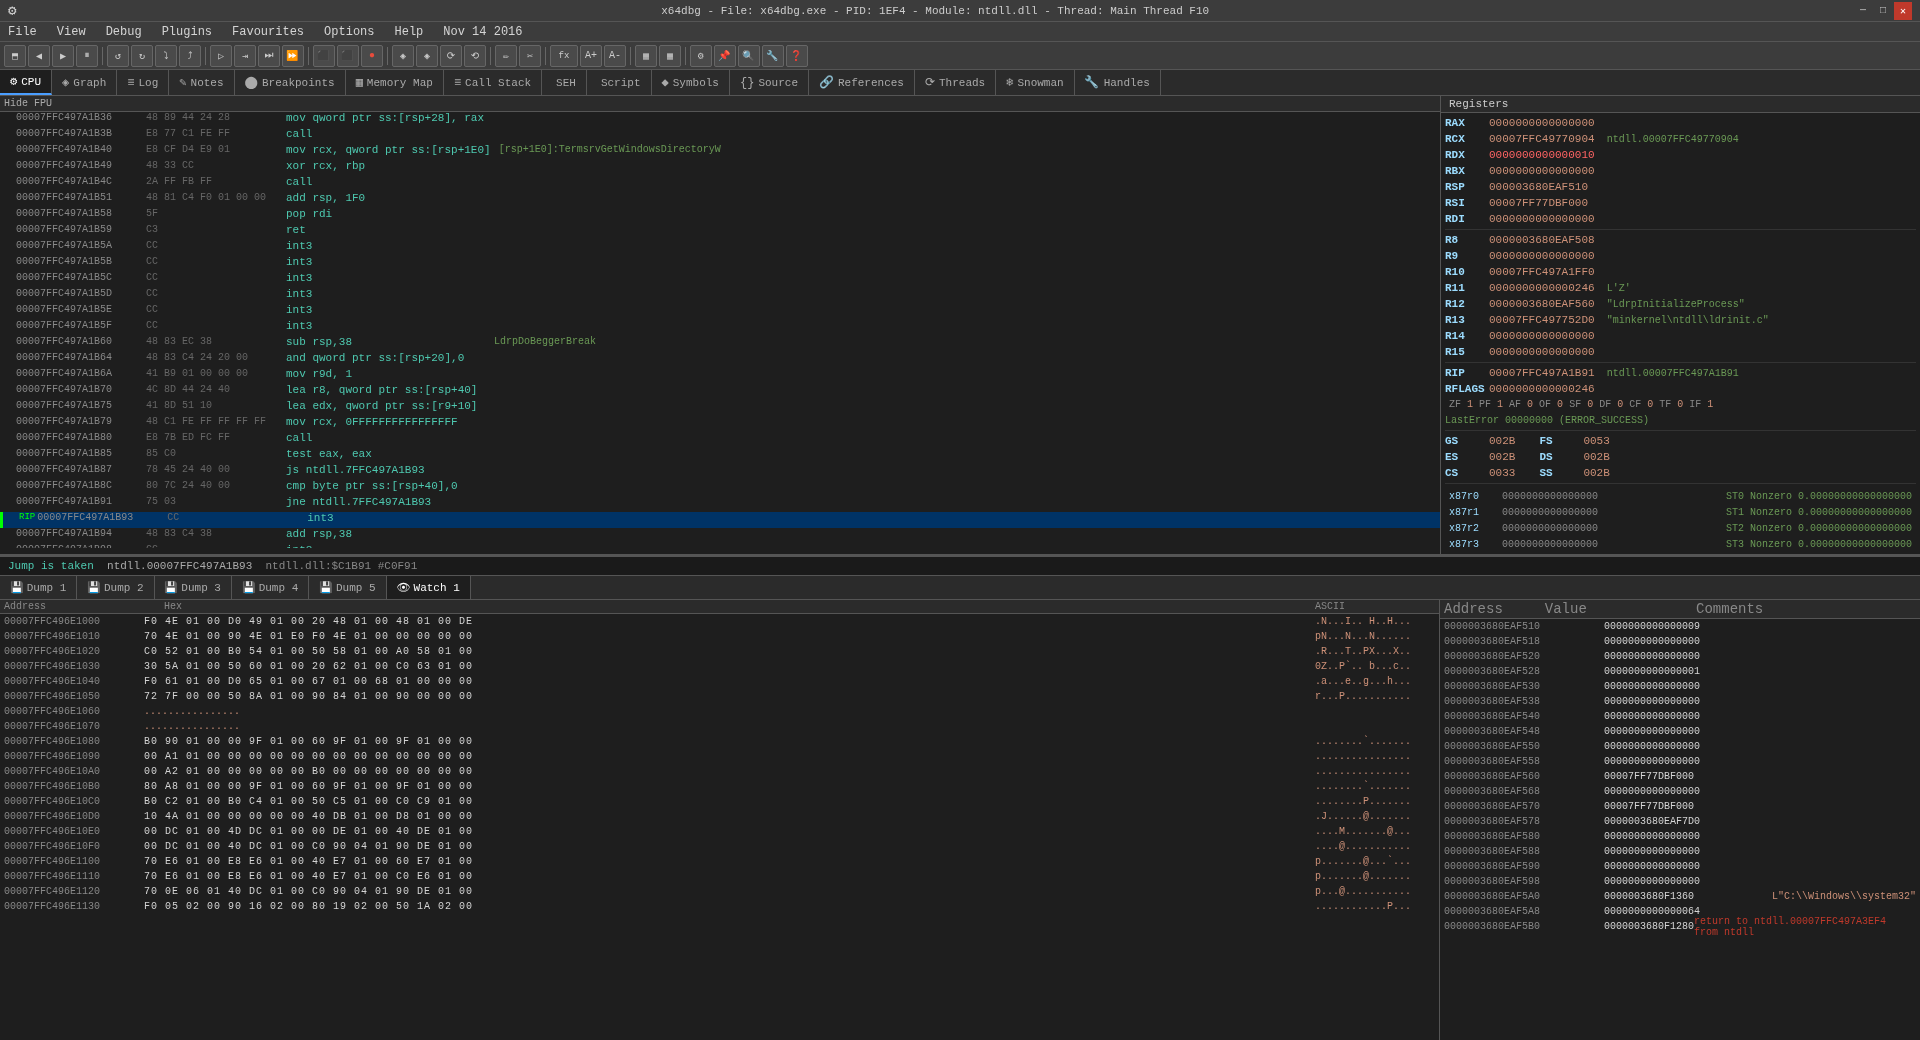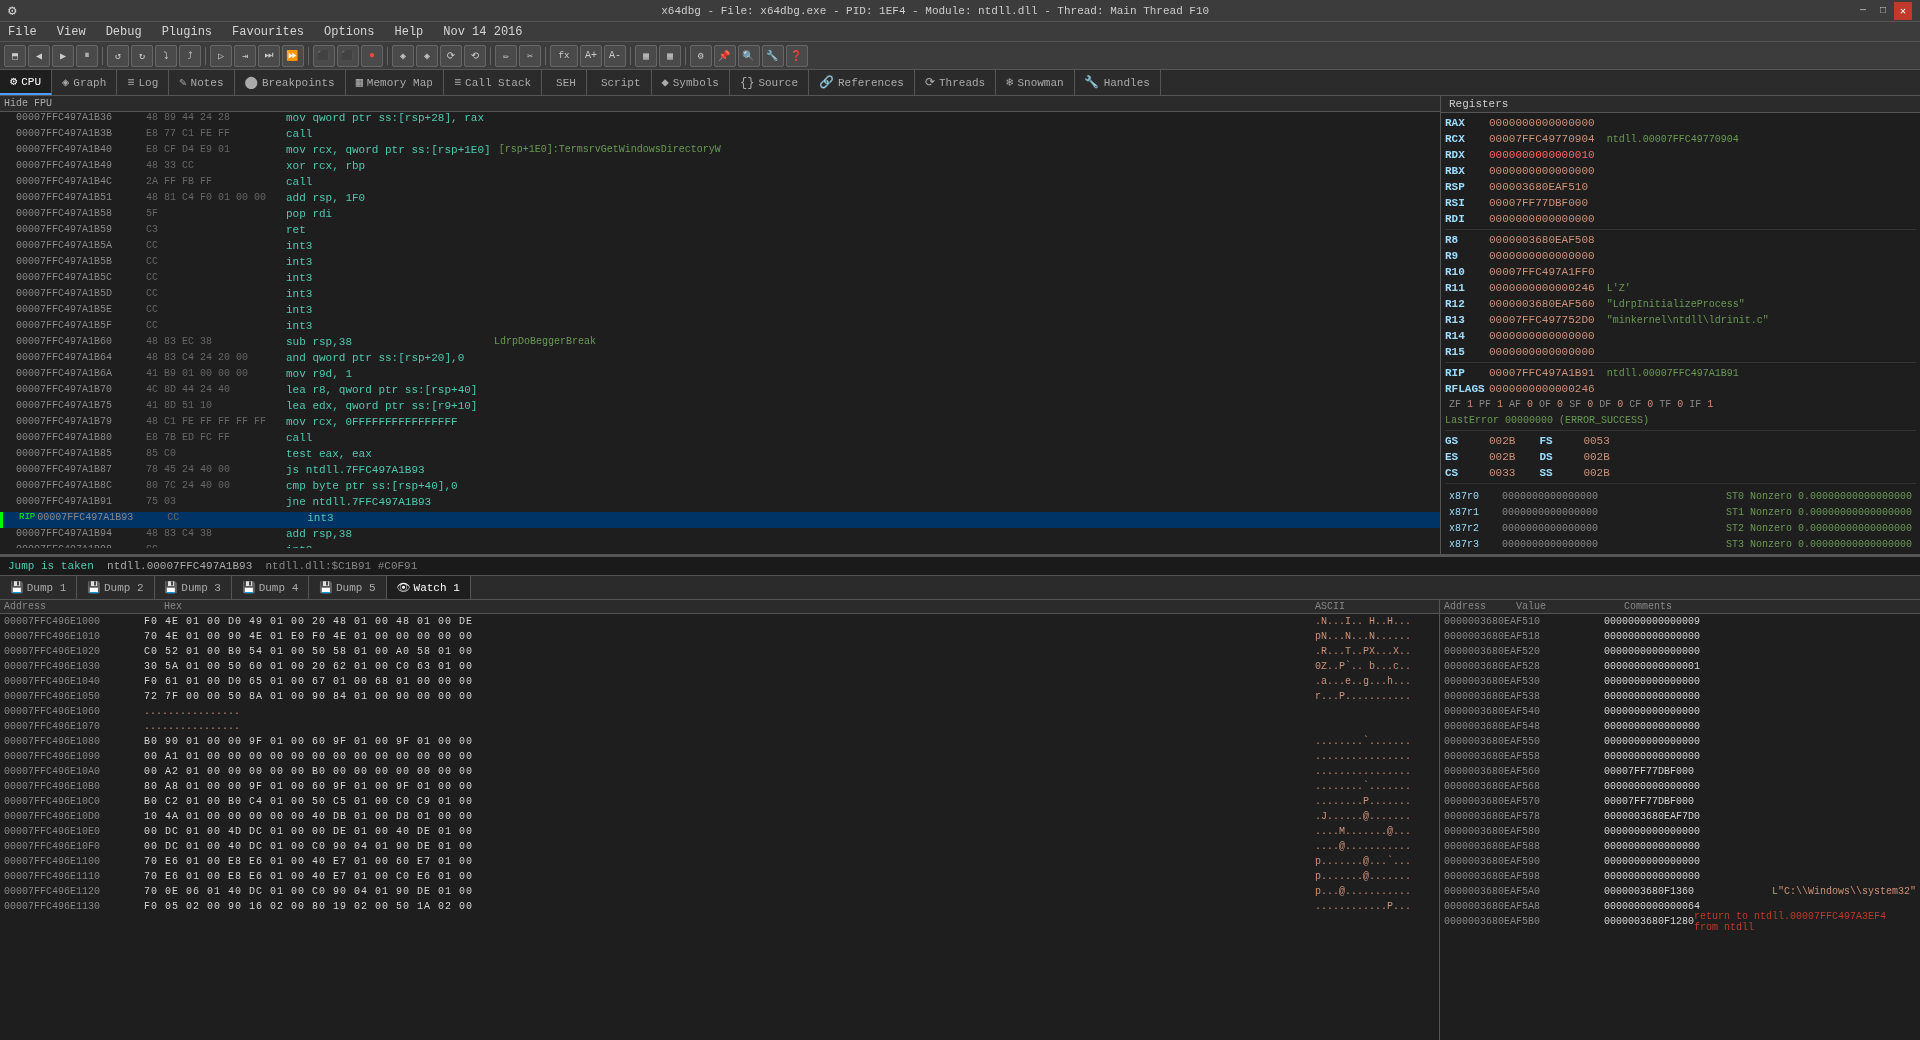--- a/index.html
+++ b/index.html
@@ -259,21 +259,21 @@
     
     #stack-pane {
       width: 480px;
       background: #1e1e1e;
       overflow: hidden;
     }
     #stack-header {
       background: #2b2b2b;
       padding: 1px 4px;
       border-bottom: 1px solid #555;
-      font-size: 10px;
+      font-size: 14px;
       color: #888;
     }
     #stack-content {
       overflow-y: auto;
       height: calc(100% - 20px);
     }
     .stack-row {
       display: flex;
       height: 15px;
       align-items: center;

